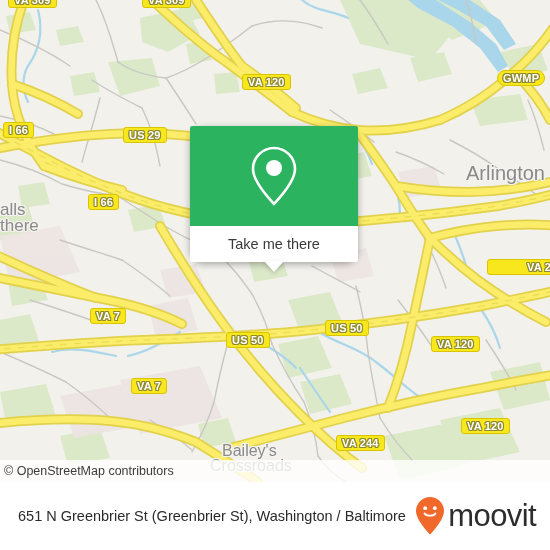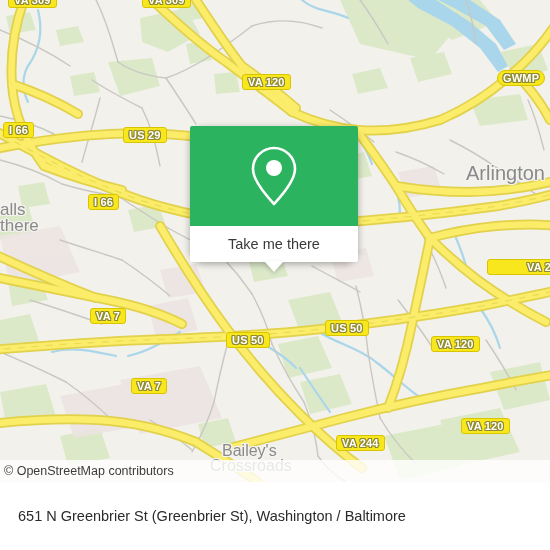--- a/index.html
+++ b/index.html
@@ -400,15 +400,26 @@
       <div class="popup-tail"></div>
     </div>
 
     <div class="osm-attrib">
       <span class="osm-attrib-text">© OpenStreetMap contributors</span>
     </div>
   </div>
 
   <div class="footer">
     <div class="footer-address">651 N Greenbrier St (Greenbrier St), Washington / Baltimore</div>
+    <div class="footer-brand">
+      <span>
+        <svg class="brand-pin-svg" width="30" height="40" viewBox="0 0 30 40">
+          <path d="M15 1 C7.3 1 1 7.3 1 15 C1 24.5 15 38.5 15 38.5 C15 38.5 29 24.5 29 15 C29 7.3 22.7 1 15 1 Z" fill="#f0682a"></path>
+          <circle cx="10.2" cy="12.2" r="1.9" fill="#ffffff"></circle>
+          <circle cx="19.8" cy="12.2" r="1.9" fill="#ffffff"></circle>
+          <path d="M9.6 17.4 C11.4 20.4 18.6 20.4 20.4 17.4" fill="none" stroke="#ffffff" stroke-width="1.9" stroke-linecap="round"></path>
+        </svg>
+      </span>
+      <span class="brand-word">moovit</span>
+    </div>
   </div>
 
 </div>
 
 </body></html>

